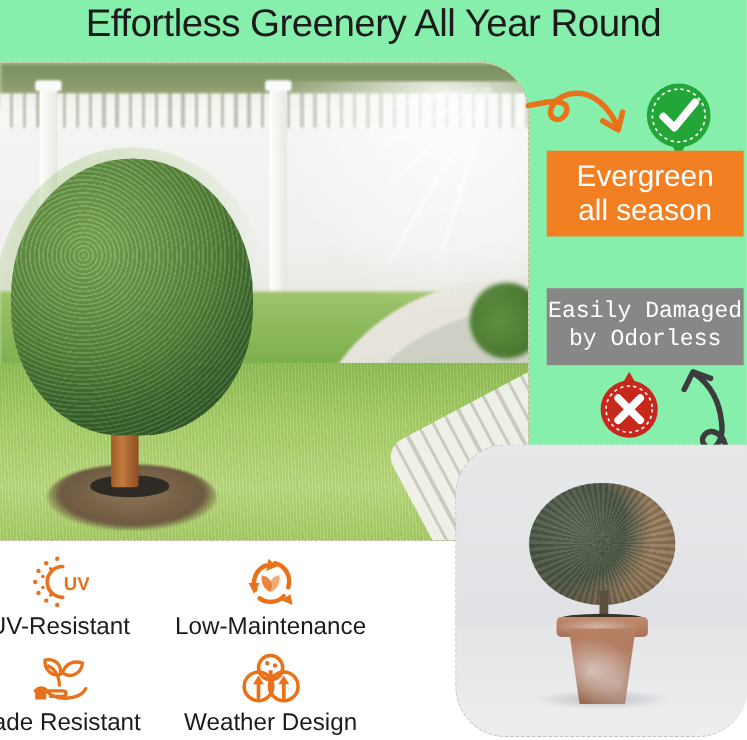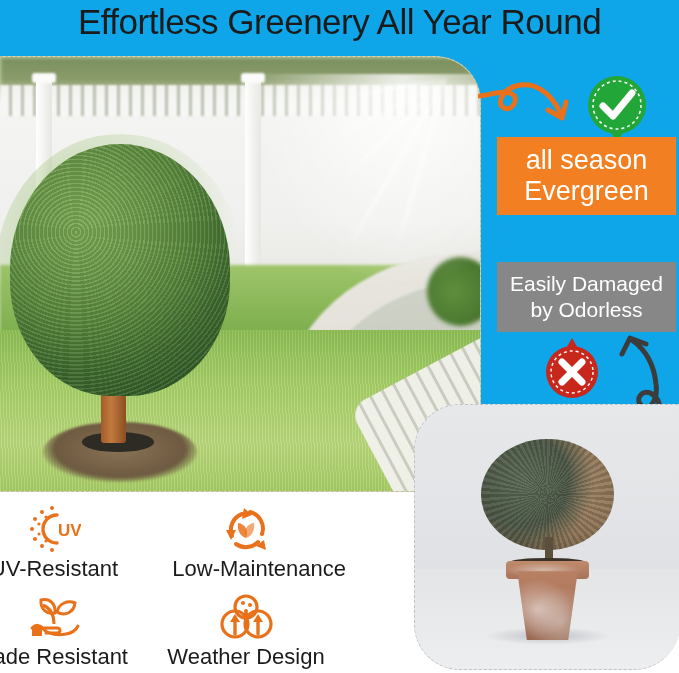--- a/index.html
+++ b/index.html
@@ -1,20 +1,20 @@
 <!DOCTYPE html>
 <html><head>
 <meta charset="utf-8">
 <style>
   html,body{margin:0;padding:0;background:#ffffff;}
   body{
     width:679px;height:673px;overflow:hidden;position:relative;
     font-family:"Liberation Sans", sans-serif;
   }
-  #stage{position:absolute;left:0;top:0;width:679px;height:489px;background:#0ea5e9;}
+  #stage{position:absolute;left:0;top:0;width:679px;height:489px;background:#86efac;}
 
   
   .title{
     position:absolute;left:0;top:-2px;width:679px;height:48px;
     display:flex;align-items:center;justify-content:center;
     font-size:35px;letter-spacing:-0.5px;color:#1b1b1b;
     font-family:"Liberation Sans", sans-serif;
     white-space:nowrap;
   }
 
@@ -156,21 +156,21 @@
     color:#ffffff;font-size:27px;line-height:31px;text-align:center;
     font-family:"Liberation Sans", sans-serif;
   }
   .badge-bad{
     position:absolute;left:497px;top:262px;width:179px;height:70px;
     background:#878787;display:flex;flex-direction:column;
     align-items:center;justify-content:center;
   }
   .badge-bad span{
     color:#ffffff;font-size:21px;line-height:26px;text-align:center;
-    font-family:Liberation Sans, sans-serif;white-space:nowrap;
+    font-family:Liberation Mono, monospace;white-space:nowrap;
   }
 
   .check-badge{position:absolute;left:586px;top:74px;width:62px;height:70px;}
   .x-badge{position:absolute;left:545px;top:338px;width:54px;height:62px;}
 
   .arrow-orange{position:absolute;left:478px;top:70px;width:106px;height:64px;}
   .arrow-gray{position:absolute;left:612px;top:330px;width:62px;height:104px;}
 
   
   .fail{
@@ -241,21 +241,21 @@
   .features{
     position:absolute;left:0;top:500px;width:410px;height:173px;
   }
   .feat{position:absolute;width:200px;text-align:center;}
   .feat .ic{height:54px;display:flex;align-items:center;justify-content:center;}
   .feat .lbl{
     font-size:22px;color:#1b1b1b;white-space:nowrap;
     font-family:"Liberation Sans", sans-serif;
   }
   .f0{left:-46px;top:2px;}
-  .f1{left:146px;top:2px;text-align:right;}
+  .f1{left:146px;top:2px;}
   .f2{left:-46px;top:90px;}
   .f3{left:146px;top:90px;}
 </style>
 </head>
 <body>
 
 <div id="stage">
 
   <div class="title">Effortless Greenery All Year Round</div>
 
@@ -293,22 +293,22 @@
   </svg>
 
   <svg class="check-badge" viewBox="0 0 62 70">
     <path d="M31 70 L22 52 L40 52 Z" fill="#22A638"></path>
     <circle cx="31" cy="31" r="29" fill="#22A638"></circle>
     <circle cx="31" cy="31" r="24" fill="none" stroke="#ffffff" stroke-width="1.6" stroke-dasharray="3 3" opacity=".95"></circle>
     <path d="M17 32 L27 42 L46 19" fill="none" stroke="#ffffff" stroke-width="7" stroke-linecap="round" stroke-linejoin="round"></path>
   </svg>
 
   <div class="badge-good">
+    <span>Evergreen</span>
     <span>all season</span>
-    <span>Evergreen</span>
   </div>
 
   <div class="badge-bad">
     <span>Easily Damaged</span>
     <span>by Odorless</span>
   </div>
 
   <svg class="x-badge" viewBox="0 0 54 62">
     <path d="M27 0 L19 14 L35 14 Z" fill="#C8271C"></path>
     <circle cx="27" cy="34" r="26" fill="#C8271C"></circle>

